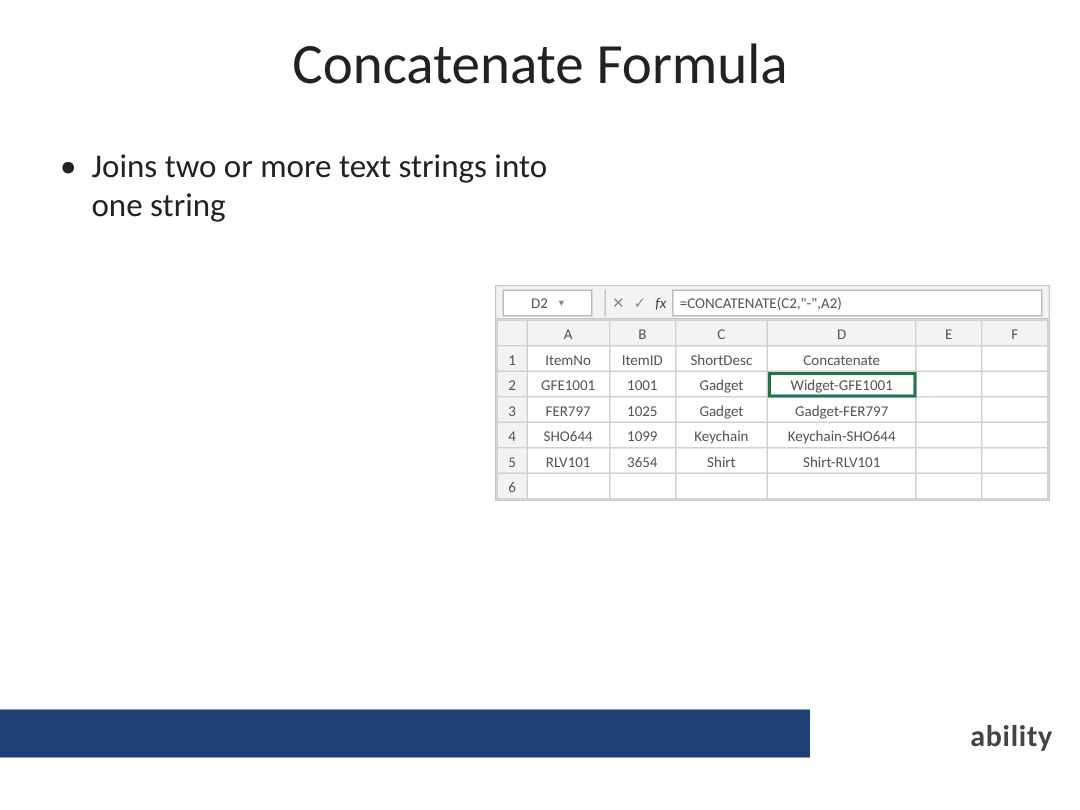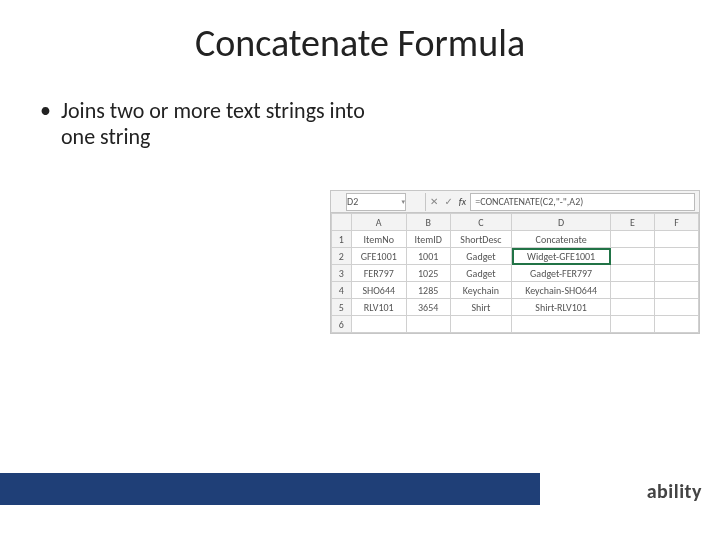--- a/index.html
+++ b/index.html
@@ -4,21 +4,21 @@
 <style>
   * { box-sizing: border-box; margin: 0; padding: 0; }
   html, body { width: 720px; height: 540px; background: #fff; font-family: Calibri, Arial, sans-serif; color: #222; overflow: hidden; }
   .slide { position: relative; width: 720px; height: 540px; }
   .title { position: absolute; top: 20px; left: 0; width: 720px; text-align: center; font-size: 38px; font-weight: 400; }
   .bullet-area { position: absolute; top: 98px; left: 40px; width: 330px; font-size: 22px; line-height: 1.2; }
   .bullet { display: flex; }
   .bullet .dot { margin-right: 10px; }
   .spreadsheet { position: absolute; top: 190px; left: 330px; width: 370px; border: 1px solid #c6c6c6; font-size: 10px; color: #555; background: #fff; }
   .formula-bar { display: flex; align-items: center; height: 22px; border-bottom: 1px solid #c6c6c6; background: #f3f3f3; }
-  .name-box { width: 60px; height: 18px; margin: 0 15px; border: 1px solid #bbb; background: #fff; display: flex; align-items: center; justify-content: space-between; padding: 0 0; position: relative; }
+  .name-box { width: 60px; height: 18px; margin: 0 4px; border: 1px solid #bbb; background: #fff; display: flex; align-items: center; justify-content: space-between; padding: 0 18px; position: relative; }
   .name-box .caret { font-size: 7px; color: #888; }
   .sep { width: 1px; height: 18px; background: #c6c6c6; margin: 0 4px; }
   .fx-icons { display: flex; align-items: center; gap: 6px; color: #888; }
   .fx-icons span { font-size: 10px; }
   .fx-label { font-style: italic; color: #444; }
   .formula-input { flex: 1; height: 18px; margin: 0 4px; border: 1px solid #bbb; background: #fff; padding: 0 4px; display: flex; align-items: center; white-space: nowrap; overflow: hidden; }
   table { border-collapse: collapse; width: 100%; table-layout: fixed; }
   th, td { border: 1px solid #d0d0d0; height: 17px; padding: 0 3px; overflow: hidden; white-space: nowrap; vertical-align: middle; }
   th { background: #f3f3f3; font-weight: 400; text-align: center; color: #555; }
   th.row-h { width: 18px; background: #f3f3f3; }
@@ -113,21 +113,21 @@
             <td>FER797</td>
             <td class="num">1025</td>
             <td>Gadget</td>
             <td>Gadget-FER797</td>
             <td></td>
             <td></td>
           </tr>
           <tr>
             <td class="row-h">4</td>
             <td>SHO644</td>
-            <td class="num">1285</td>
+            <td class="num">1099</td>
             <td>Keychain</td>
             <td>Keychain-SHO644</td>
             <td></td>
             <td></td>
           </tr>
           <tr>
             <td class="row-h">5</td>
             <td>RLV101</td>
             <td class="num">3654</td>
             <td>Shirt</td>

